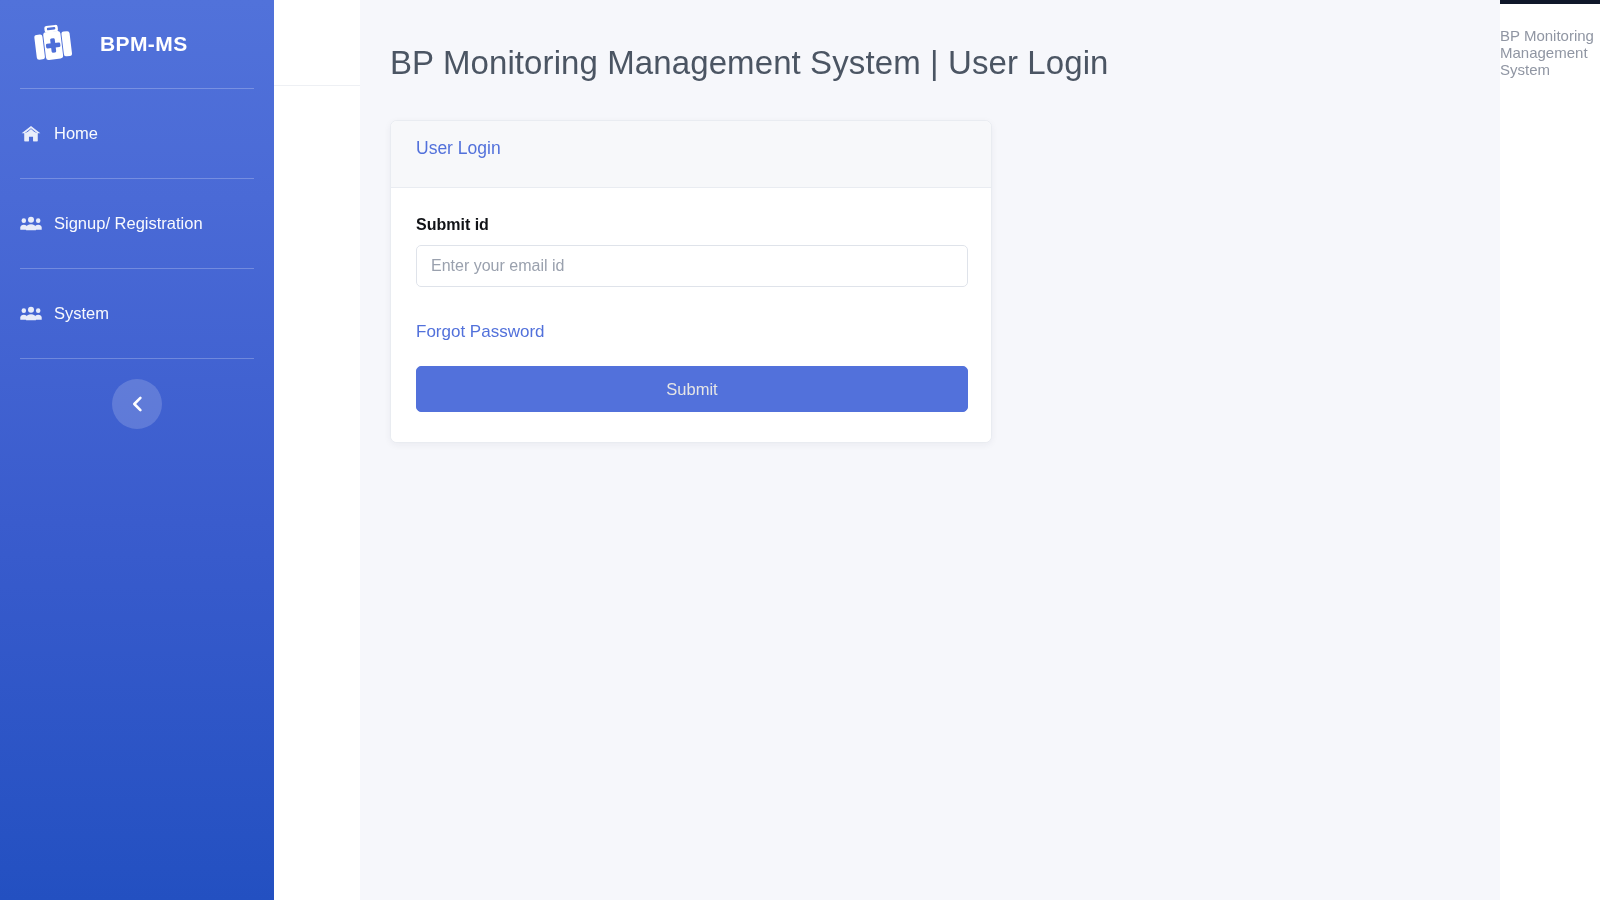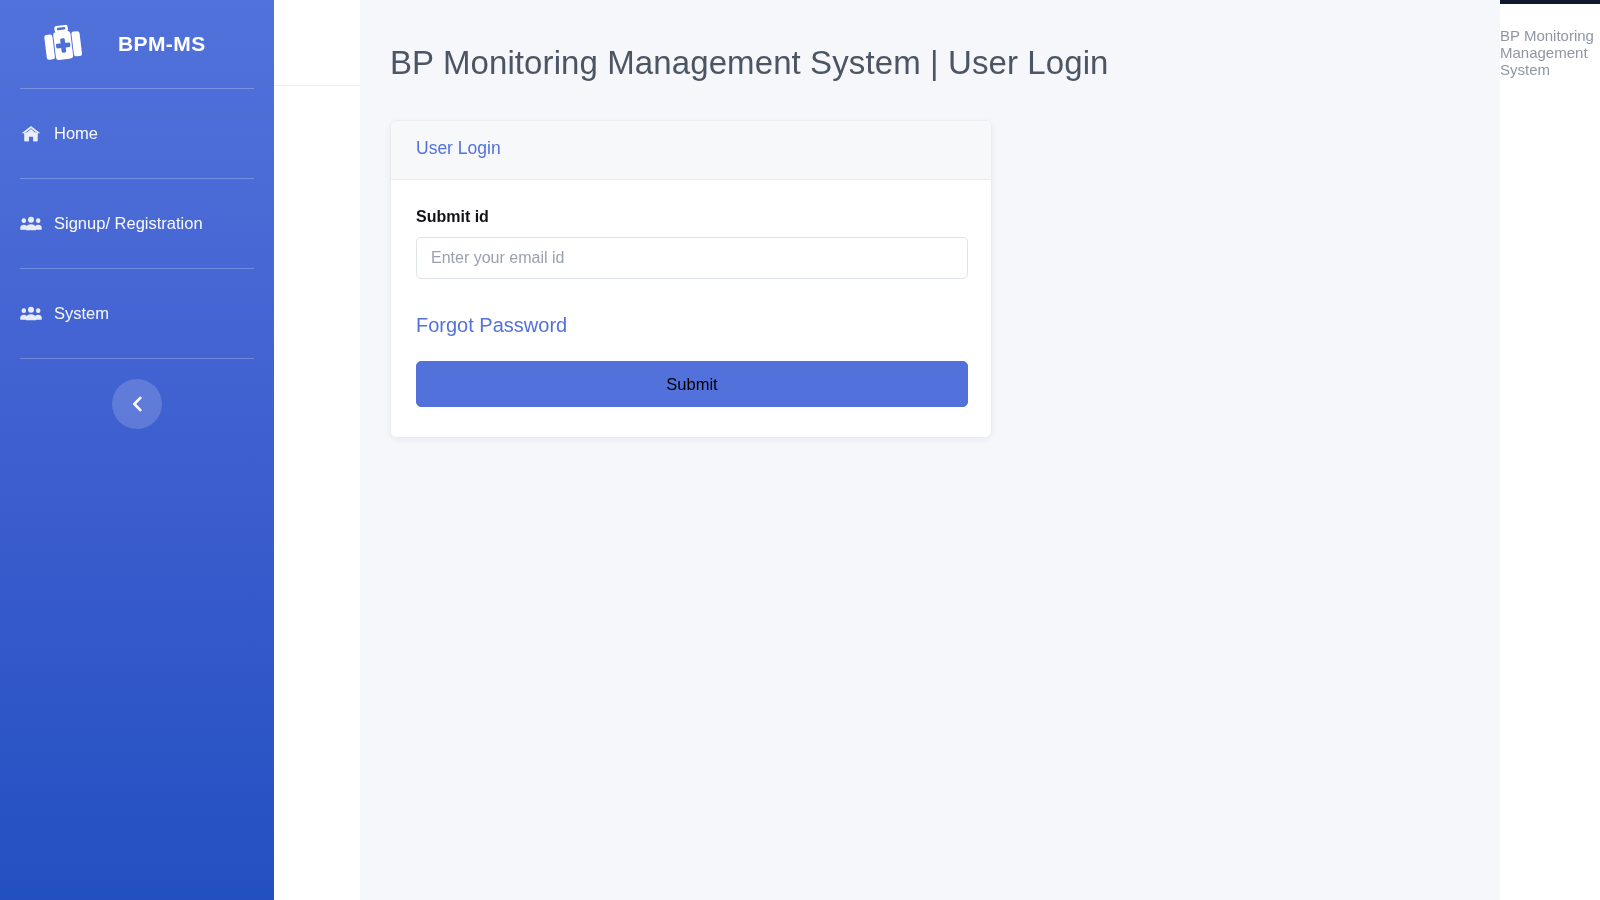--- a/index.html
+++ b/index.html
@@ -27,22 +27,22 @@
     flex: 0 0 274px;
     background: linear-gradient(180deg, #5172da 0%, #4a6ad6 22%, #3a5ccd 58%, #2350c1 100%);
     color: #ffffff;
     overflow: hidden;
   }
 
   .brand {
     height: 88px;
     display: flex;
     align-items: center;
-    padding-left: 40px;
-    gap: 32px;
+    padding-left: 30px;
+    gap: 24px;
   }
   .brand-logo {
     width: 46px;
     height: 46px;
     display: block;
     flex: 0 0 46px;
   }
   .brand-name {
     font-size: 21px;
     font-weight: bold;
@@ -137,21 +137,21 @@
     width: 602px;
     background: #ffffff;
     border: 1px solid #e9ecf1;
     border-radius: 7px;
     box-shadow: 0 2px 7px rgba(30,40,80,0.055);
     overflow: hidden;
   }
   .card-header {
     background: #f7f8fa;
     border-bottom: 1px solid #e9ecf1;
-    padding: 17px 25px 20px 25px;
+    padding: 17px 25px 28px 25px;
   }
   .card-header-title {
     font-size: 17.5px;
     color: #5271db;
     font-weight: normal;
   }
   .card-body {
     padding: 28px 25px 30px 25px;
     background: #ffffff;
   }
@@ -175,35 +175,35 @@
     border-radius: 5px;
     outline: none;
   }
   .text-input::placeholder { color: #9aa1ae; }
 
   .gap-after-input { height: 24px; }
 
   .forgot-link {
     display: inline-block;
     margin-top: 11px;
-    font-size: 20px;
+    font-size: 17px;
     color: #5271db;
     text-decoration: none;
     cursor: pointer;
   }
 
   .submit-btn {
     display: block;
     width: 552px;
     height: 46px;
     margin-top: 24px;
     background: #5271db;
     border: 1px solid #5271db;
     border-radius: 5px;
-    color: #000000;
+    color: #e5e5e5;
     font-size: 16.5px;
     font-family: "Liberation Sans", sans-serif;
     cursor: pointer;
   }
 
   
   #footer {
     height: 100px;
     flex: 0 0 100px;
     background: #ffffff;

